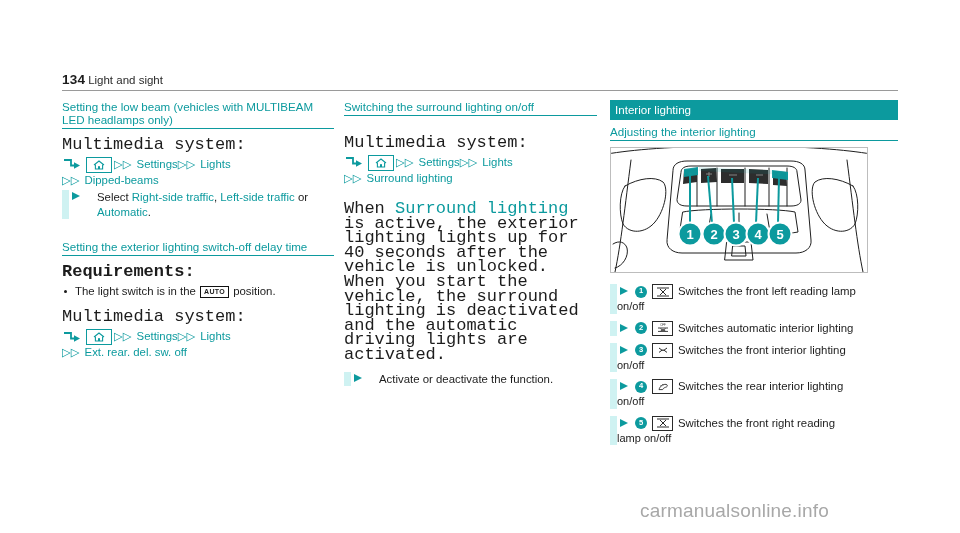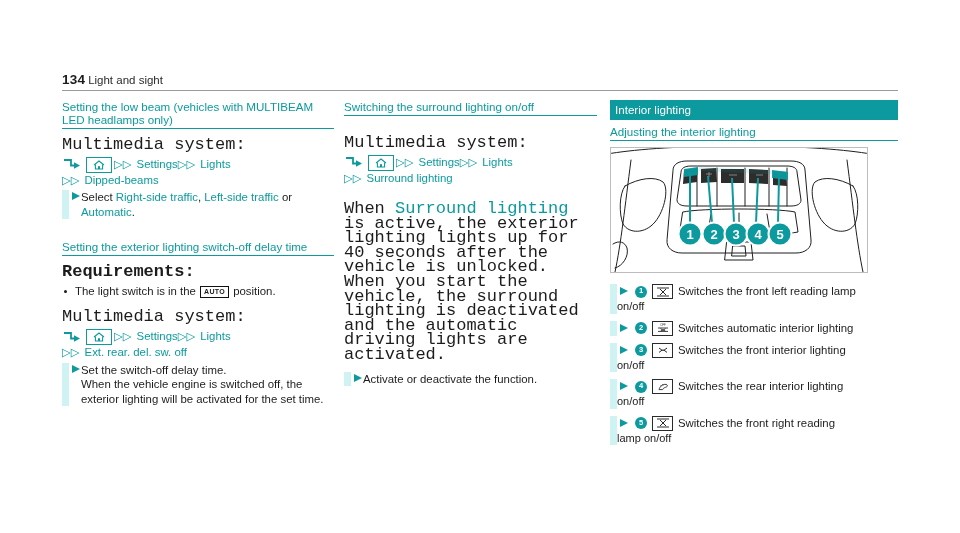--- a/index.html
+++ b/index.html
@@ -47,21 +47,21 @@
   .mmline .seg{display:inline-flex;align-items:center;}
   .dblarrow{display:inline-block;margin:0 5px 0 6px;line-height:1;}
   .dblarrow:first-child{margin-left:0;}
   .homebox{
     display:inline-flex;align-items:center;justify-content:center;
     width:24px;height:14px;border:1.2px solid #0C9A9E;margin:0 2px 0 4px;
   }
   .retarrow{display:inline-flex;align-items:center;}
 
   
-  .instr{position:relative;padding-left:19px;margin:2px 0 4px 0;}
+  .instr{position:relative;padding-left:35px;margin:2px 0 4px 0;}
   .instr:before{
     content:"";position:absolute;left:0;top:0;bottom:0;width:7px;background:#CFF2F2;
   }
   .instr .tri{
     position:absolute;left:10px;top:2px;width:0;height:0;
     border-left:8px solid #0C9A9E;border-top:4.6px solid transparent;border-bottom:4.6px solid transparent;
   }
   .instr .body{font-size:11.4px;line-height:14.6px;color:#1c1c1c;}
 
   
@@ -205,27 +205,20 @@
           </span>
       </div>
       <div class="mmline">
         <span class="seg">
             <span class="dblarrow">▷▷</span>
             <span>Ext. rear. del. sw. off</span>
           </span>
       </div>
     </div>
 
-    <div class="instr">
-      <span class="tri"></span>
-      <div class="body">
-        <div>Set the switch-off delay time.</div>
-        <div>When the vehicle engine is switched off, the exterior lighting will be activated for the set time.</div>
-      </div>
-    </div>
   </div>
 
   <div class="col col2">
 
     <div class="h2 tight">Switching the surround lighting on/off</div>
 
     <div class="p">Multimedia system:</div>
 
     <div class="mmpath">
       <div class="mmline">
@@ -430,14 +423,15 @@
             </svg>
           </span>
           <span>Switches the front right reading</span>
         </div>
         <div class="ln2">lamp on/off</div>
       </div>
 
     </div>
   </div>
 
+  <div class="wm">carmanualsonline.info</div>
 
 </div>
 
 </body></html>

